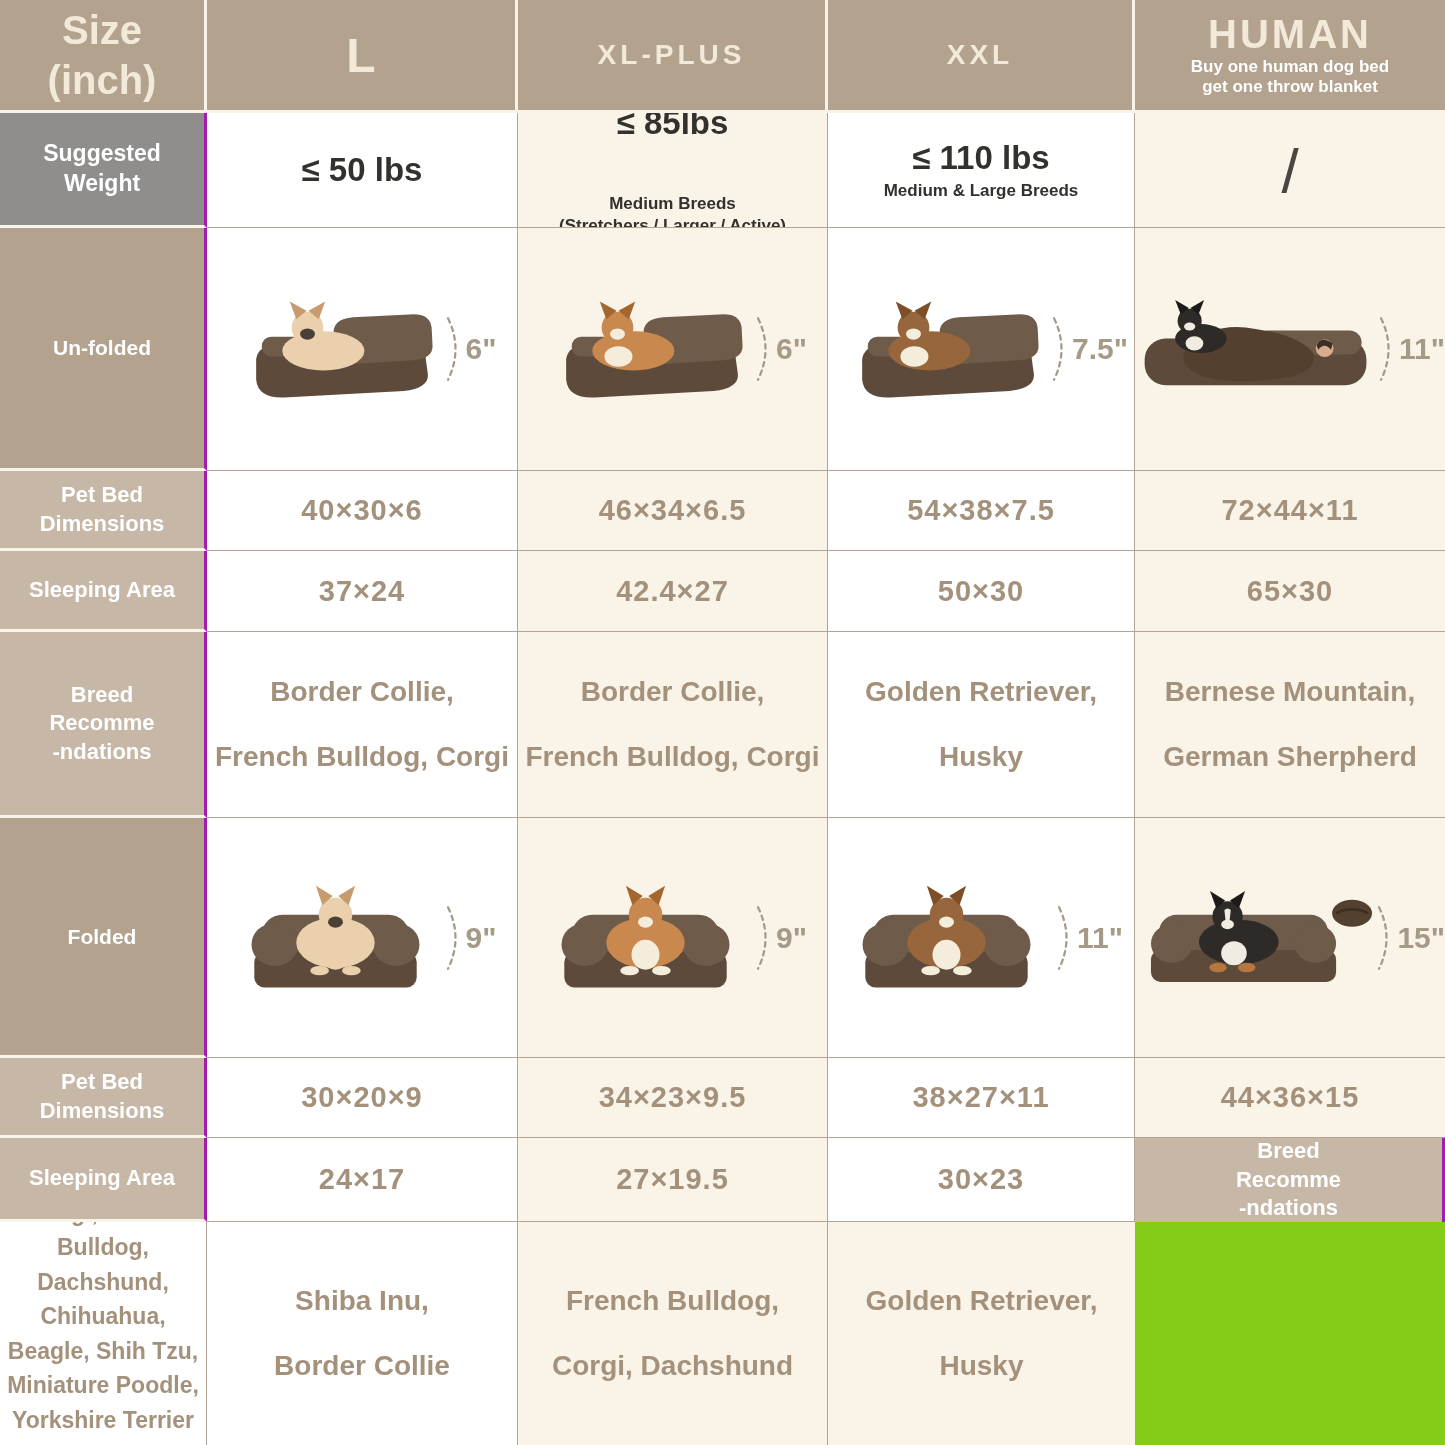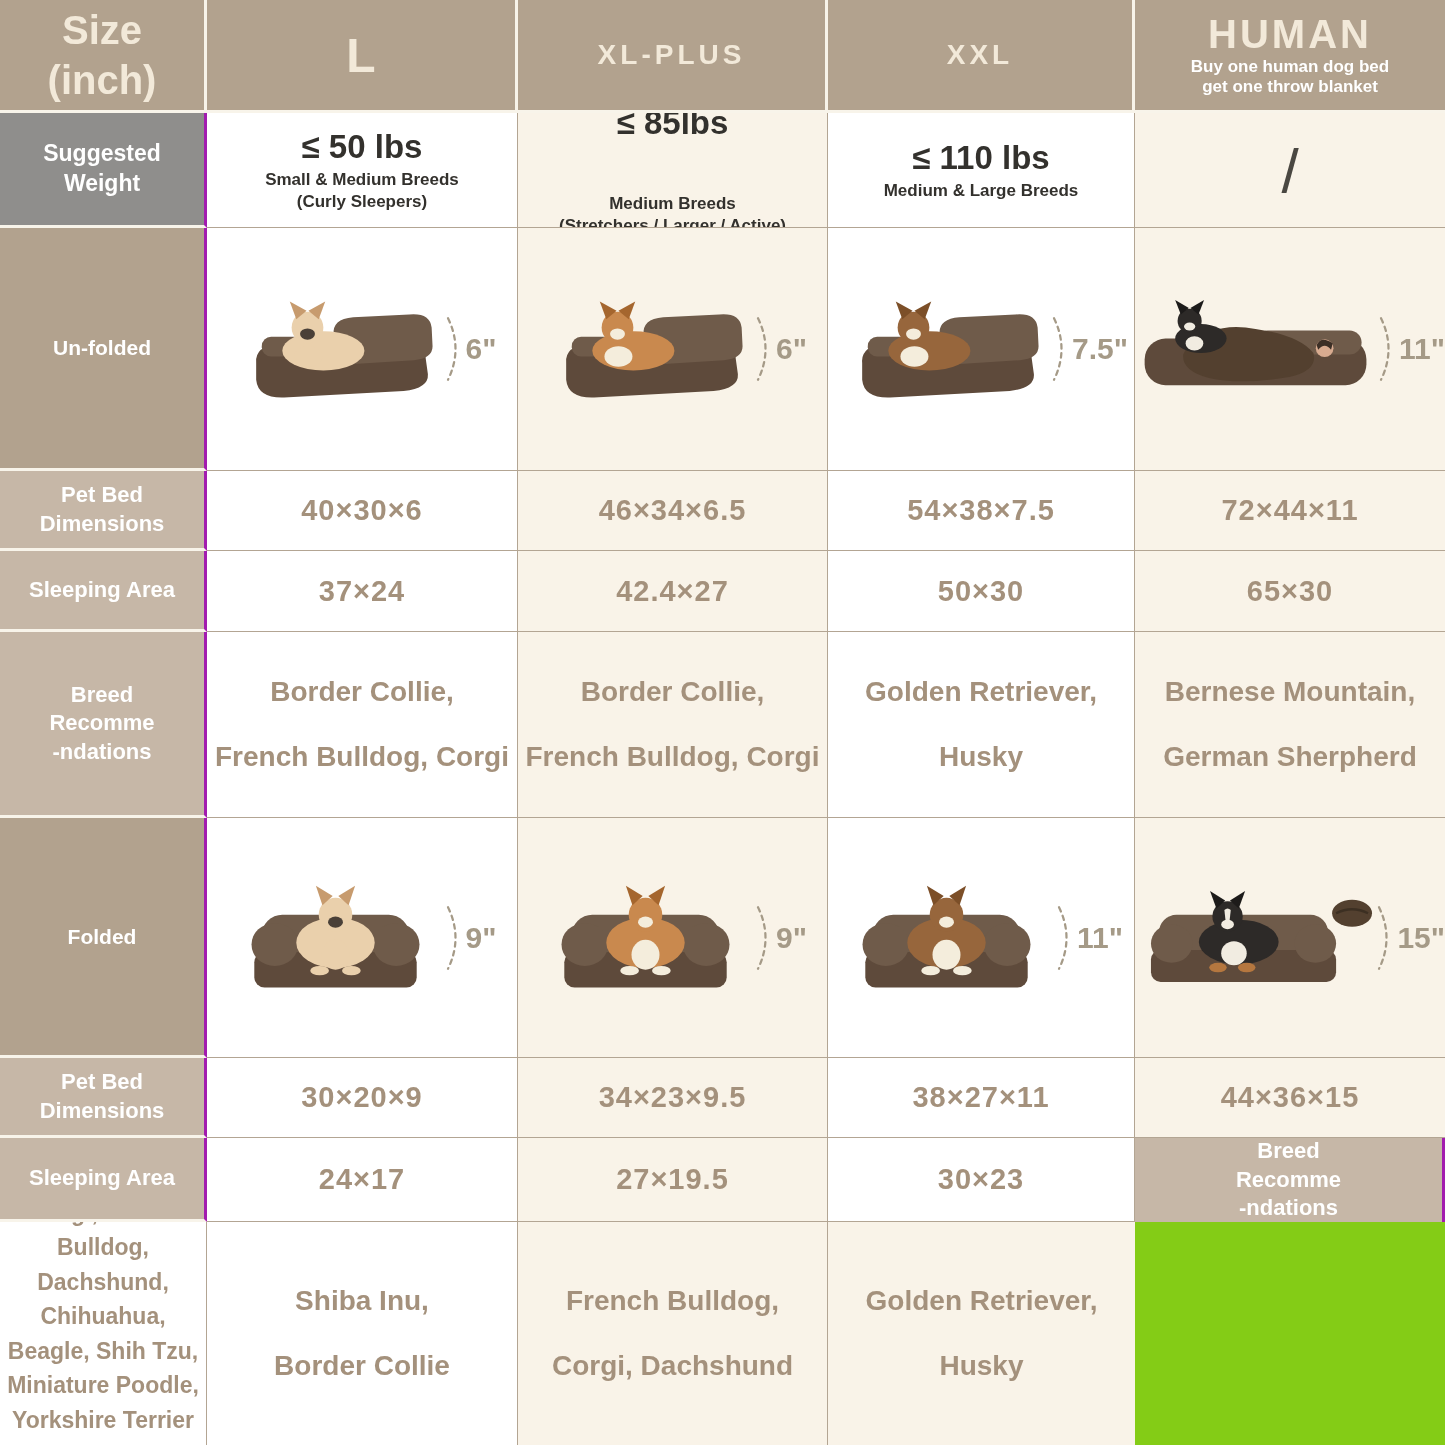--- a/index.html
+++ b/index.html
@@ -123,22 +123,20 @@
   <div class="c hd no-r">
     <span class="hHuman">HUMAN</span>
     <span class="hsub">Buy one human dog bed
 get one throw blanket</span>
   </div>
 
   <div class="c lab lab-gray">Suggested
 Weight</div>
   <div class="c white">
     <span class="wmain">≤ 50 lbs</span>
-    <span class="wdesc">Small &amp; Medium Breeds
-(Curly Sleepers)</span>
   </div>
   <div class="c cream">
     <span class="wmain">≤ 85lbs</span>
     <span class="wdesc">Medium Breeds
 (Stretchers / Larger / Active)</span>
   </div>
   <div class="c white">
     <span class="wmain">≤ 110 lbs</span>
     <span class="wdesc">Medium &amp; Large Breeds</span>
   </div>

